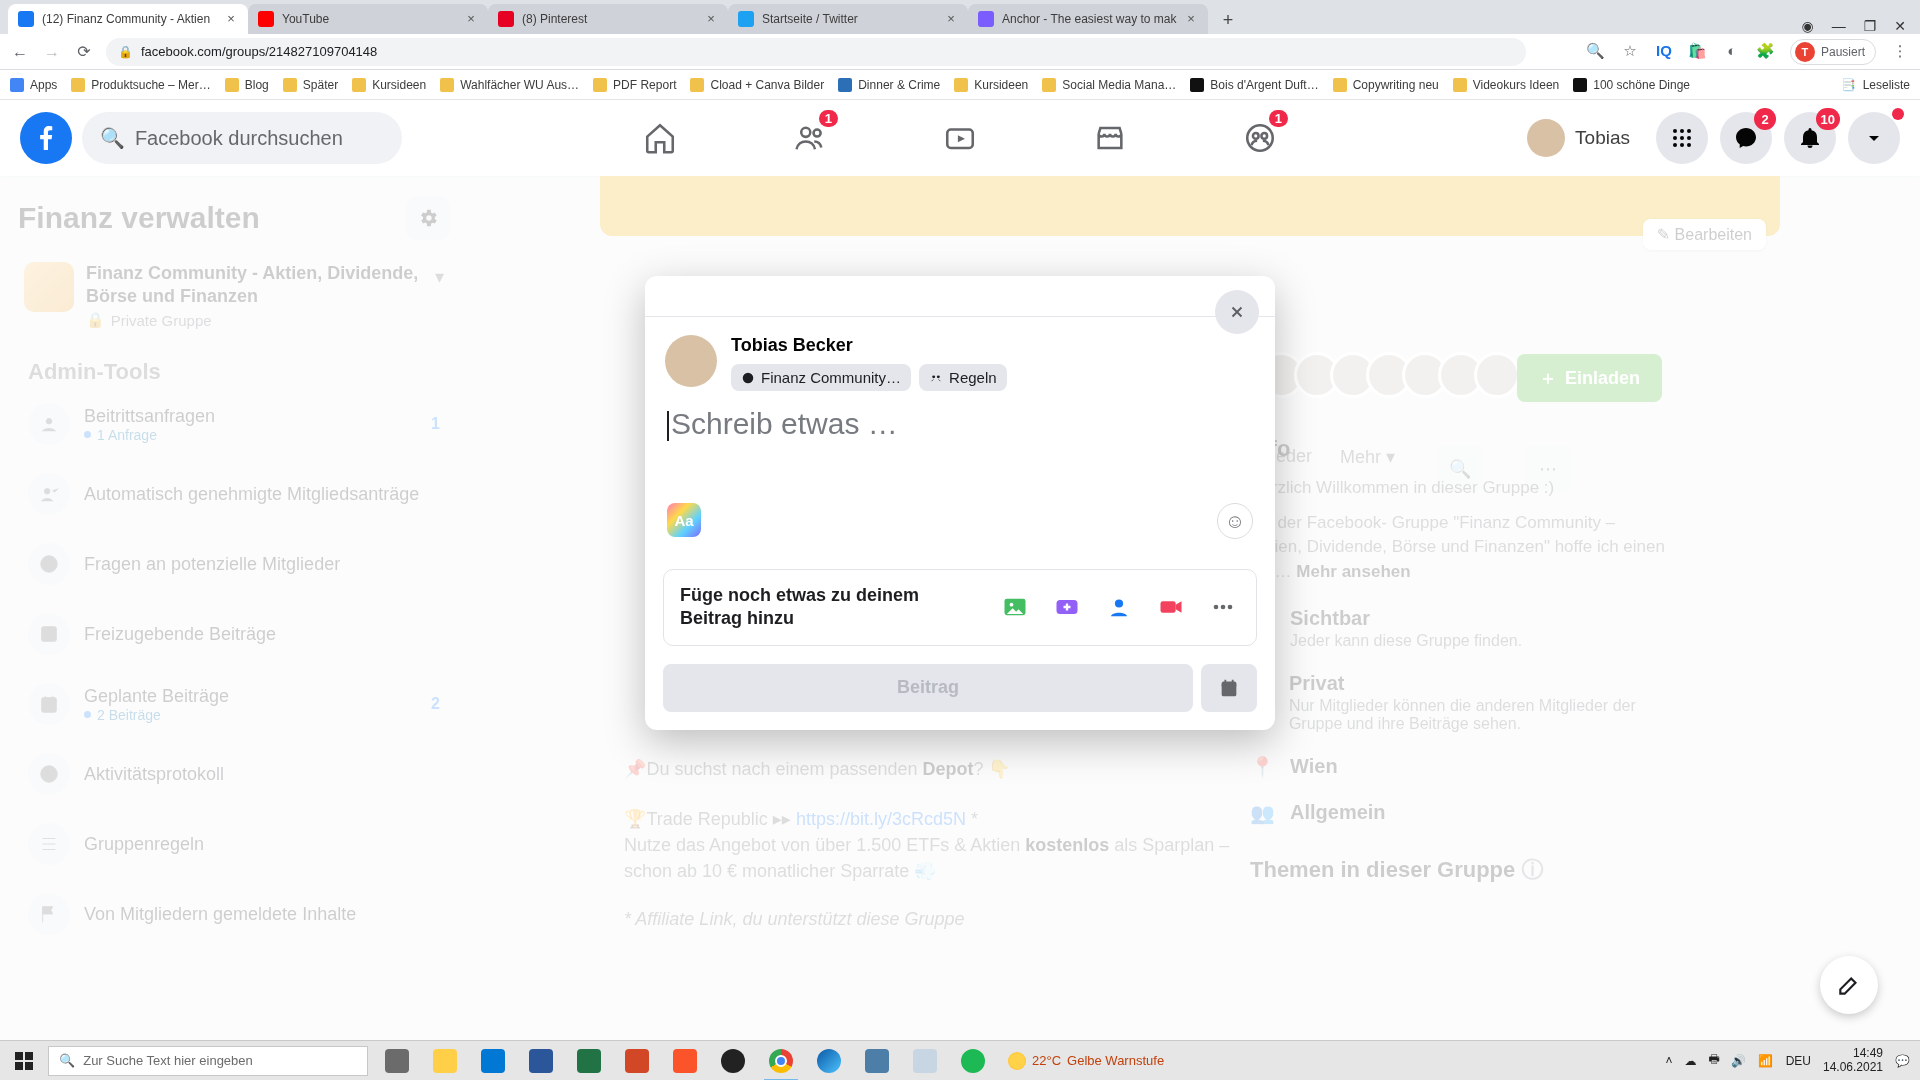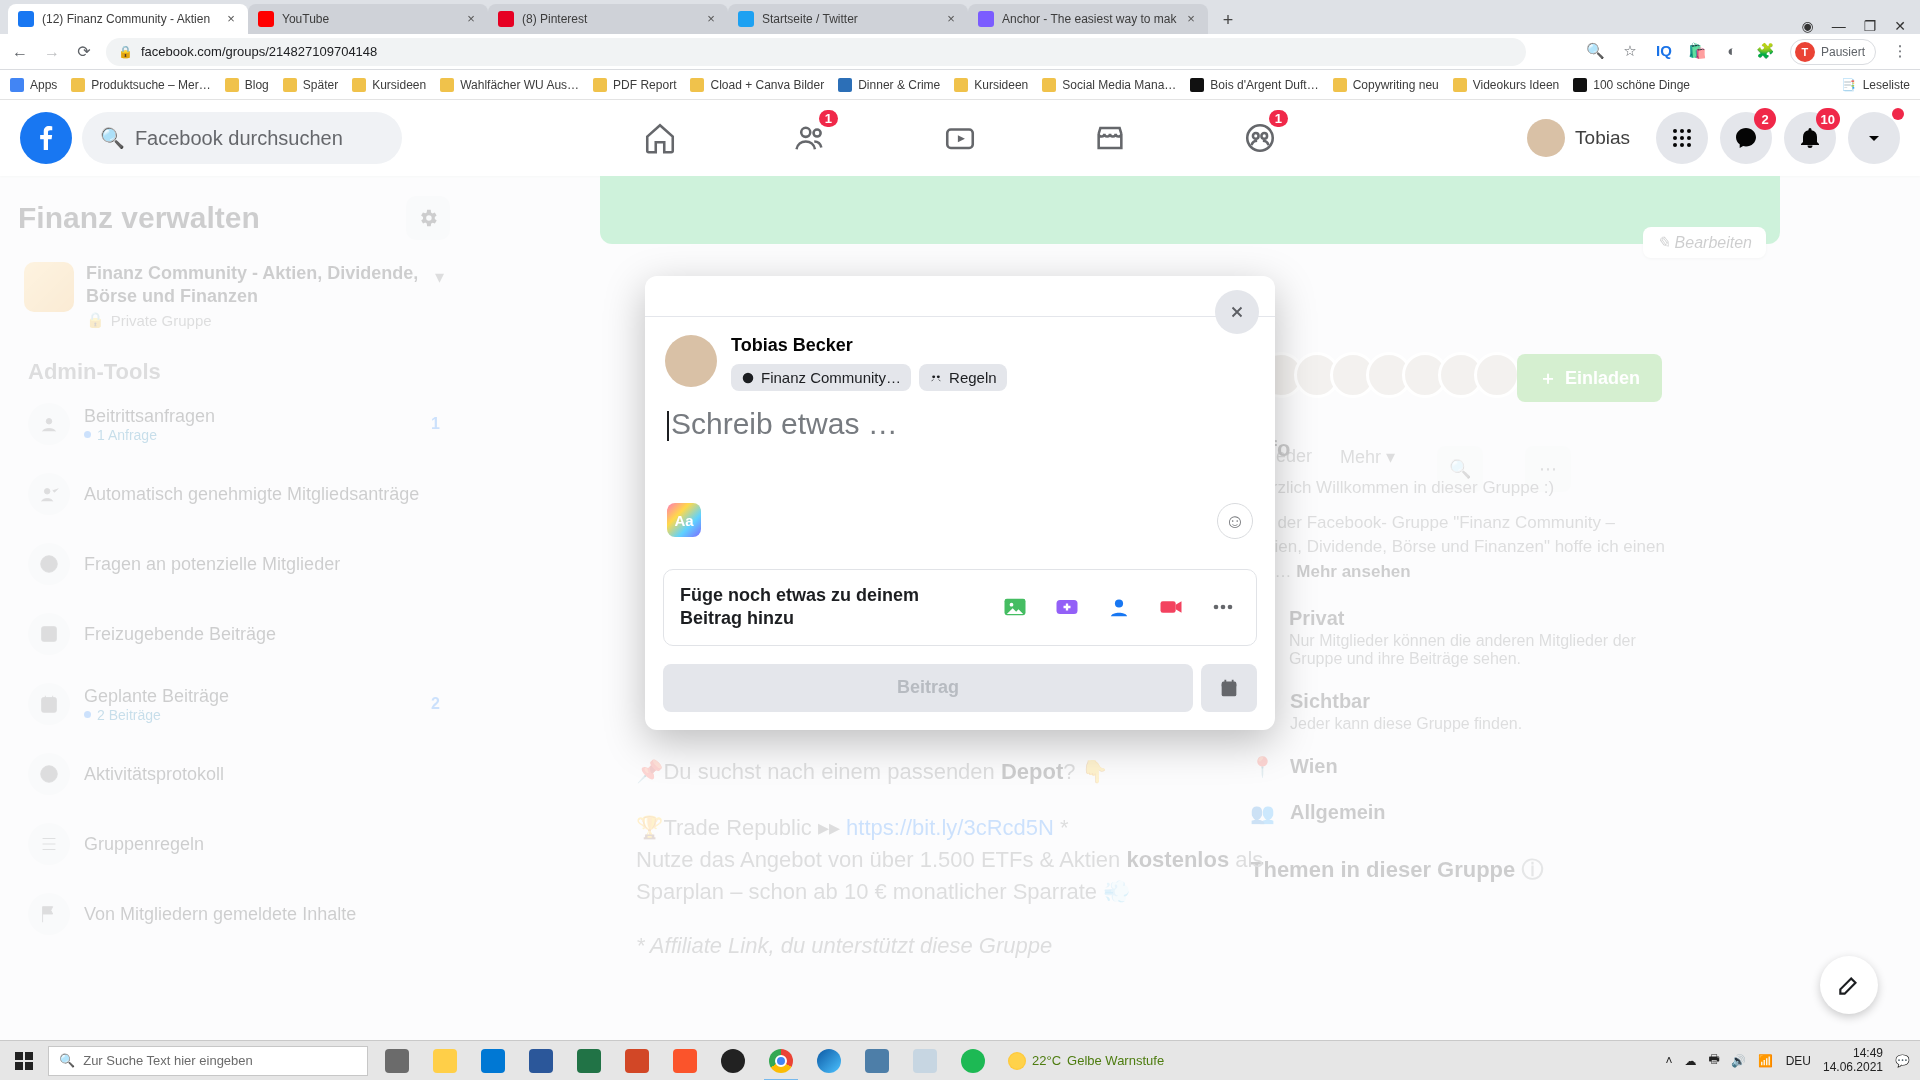--- a/index.html
+++ b/index.html
@@ -71,35 +71,35 @@
 .left-item .licon svg { width:22px; height:22px; fill:#65676b; stroke:#65676b; }
 .left-item .ltext { font-size: 18px; color: #1c1e21; }
 .left-section-h { font-size: 22px; font-weight: 700; color: #65676b; margin: 22px 0 6px 10px; }
 .left-item .count { margin-left:auto; font-size:16px; color:#1877f2; font-weight:600; }
 .left-item .sub { font-size:14px; color:#0369a1; display:flex; align-items:center; gap:6px; }
 .left-item .sub::before { content:""; width:7px; height:7px; border-radius:50%; background:#1877f2; display:inline-block; }
 .left-item .col { display:flex; flex-direction:column; }
 
 
 .main-col { position:absolute; left: 600px; top: 0; width: 1180px; }
-.cover-band { height: 68px; background: #22c55e; border-radius: 0 0 12px 12px; margin: 0 0 20px 0; position:relative;font-style:italic; }
+.cover-band { height: 60px; background: #eab308; border-radius: 0 0 12px 12px; margin: 0 0 20px 0; position:relative; }
 .cover-band .edit-btn { position:absolute; right:14px; bottom:-14px; background:#fff; border-radius:8px; padding:6px 14px; font-size:16px; color:#1c1e21; box-shadow:0 1px 3px rgba(0,0,0,.15); }
 .info-sidebar { position:absolute; right: 110px; top: 260px; width: 420px; }
 .info-sidebar h3 { font-size: 22px; font-weight:700; color:#1c1e21; margin-bottom: 14px; }
 .info-sidebar p { font-size: 17px; color:#65676b; line-height:1.45; }
 .info-item { display:flex; gap:14px; margin-top:22px; align-items:flex-start; }
 .info-item .iico { width:26px; color:#65676b; font-size:20px; }
 .info-item .ititle { font-size:20px; font-weight:700; color:#1c1e21; }
 .info-item .idesc { font-size:16px; color:#65676b; margin-top:2px; }
 .invite-btn { position:absolute; right:118px; top:178px; background:#42b72a; color:#fff; font-size:18px; font-weight:700; padding:12px 22px; border-radius:8px; display:flex; align-items:center; gap:8px; }
 .member-avatars { position:absolute; right:260px; top:176px; display:flex; }
 .member-avatars .ma { width:46px; height:46px; border-radius:50%; background:#c9c0b7; border:3px solid #fff; margin-left:-10px; }
 .tabs-row { position:absolute; left:0; top:270px; display:flex; gap:28px; font-size:18px; color:#65676b; }
 .tabs-row .tsearch, .tabs-row .tmore-dots { width:46px; height:46px; border-radius:8px; background:#e9ebee; display:flex; align-items:center; justify-content:center; margin-left:14px; }
-.post-snip { position:absolute; left:36px; top:580px; width:640px; font-size:22px; color:#65676b; line-height:1.45; }
+.post-snip { position:absolute; left:24px; top:580px; width:640px; font-size:18px; color:#65676b; line-height:1.45; }
 .post-snip .aff { font-style:italic; margin-top:22px; }
 .post-snip a { color:#1877f2; text-decoration:none; }
 
 
 .compose-fab { position:absolute; right:42px; bottom:26px; width:58px; height:58px; border-radius:50%; background:#fff; box-shadow:0 3px 10px rgba(0,0,0,.2); display:flex; align-items:center; justify-content:center; z-index:6; }
 .compose-fab svg { width:26px; height:26px; stroke:#1c1e21; fill:none; stroke-width:2; }
 
 
 .modal-backdrop { position:absolute; inset:0; z-index:10; display:flex; align-items:flex-start; justify-content:center; padding-top: 100px; }
 .modal { width: 630px; background:#fff; border-radius: 12px; box-shadow: 0 12px 40px rgba(0,0,0,.25); overflow:hidden; }
@@ -132,21 +132,21 @@
 .taskbar .start { width:48px; height:40px; display:flex; align-items:center; justify-content:center; }
 .taskbar .start .win { width:18px; height:18px; display:grid; grid-template-columns:1fr 1fr; grid-template-rows:1fr 1fr; gap:2px; }
 .taskbar .start .win div { background:#222; }
 .taskbar .search { width:320px; height:30px; background:#fff; border:1px solid #c7c7c7; display:flex; align-items:center; padding:0 10px; gap:8px; color:#6b6b6b; font-size:13px; }
 .taskbar .tb-icons { display:flex; align-items:center; gap:2px; margin-left:6px; }
 .taskbar .tb-icons .tbi { width:46px; height:40px; display:flex; align-items:center; justify-content:center; position:relative; }
 .taskbar .tb-icons .tbi.active::after { content:""; position:absolute; bottom:0; left:6px; right:6px; height:2px; background:#76b9ed; }
 .taskbar .tb-icons .tbi .app-ico { width:24px; height:24px; border-radius:4px; }
 .taskbar .tray { margin-left:auto; display:flex; align-items:center; gap:12px; padding:0 10px; font-size:12px; color:#222; }
 .taskbar .tray .clock { text-align:right; line-height:1.15; }
-.taskbar .weather { display:flex; align-items:center; gap:6px; font-size:13px; color:#4d7c0f; margin-left:12px; }
+.taskbar .weather { display:flex; align-items:center; gap:6px; font-size:13px; color:#c2410c; margin-left:12px; }
 .taskbar .weather .sun { width:18px; height:18px; border-radius:50%; background:radial-gradient(circle,#ffd24a 55%,#ffae00 100%); }
 
 </style>
 </head>
 <body>
 
 <div class="chrome-tabs">
   <div class="chrome-tab">
     <span class="favicon" style="background:#1877f2"></span>
     <span class="title">(12) Finanz Community - Aktien</span>
@@ -484,31 +484,31 @@
         <span><span>Mehr</span> ▾</span>
         <span class="tsearch">🔍</span>
         <span class="tmore-dots">⋯</span>
       </div>
 
       <div class="info-sidebar">
         <h3>Info</h3>
         <p>Herzlich Willkommen in dieser Gruppe :)</p>
         <p style="margin-top:10px"><span>Mit der Facebook- Gruppe "Finanz Community – Aktien, Dividende, Börse und Finanzen" hoffe ich einen ruh… </span><b style="color:#1c1e21">Mehr ansehen</b></p>
         <div class="info-item">
+            <span class="iico">👁️</span>
+            <div>
+              <div class="ititle">Sichtbar</div>
+              <div class="idesc">Jeder kann diese Gruppe finden.</div>
+            </div>
+          </div>
+        <div class="info-item">
             <span class="iico">🔒</span>
             <div>
               <div class="ititle">Privat</div>
               <div class="idesc">Nur Mitglieder können die anderen Mitglieder der Gruppe und ihre Beiträge sehen.</div>
-            </div>
-          </div>
-        <div class="info-item">
-            <span class="iico">👁️</span>
-            <div>
-              <div class="ititle">Sichtbar</div>
-              <div class="idesc">Jeder kann diese Gruppe finden.</div>
             </div>
           </div>
         <div class="info-item">
             <span class="iico">📍</span>
             <div>
               <div class="ititle">Wien</div>
             </div>
           </div>
         <div class="info-item">
             <span class="iico">👥</span>

